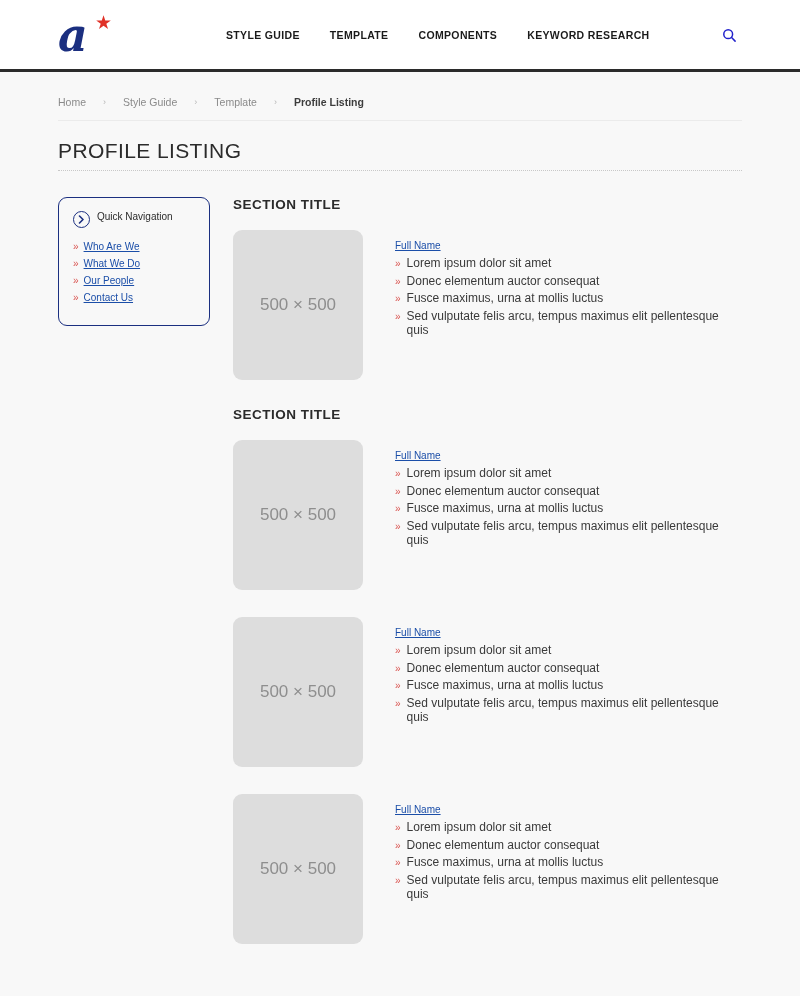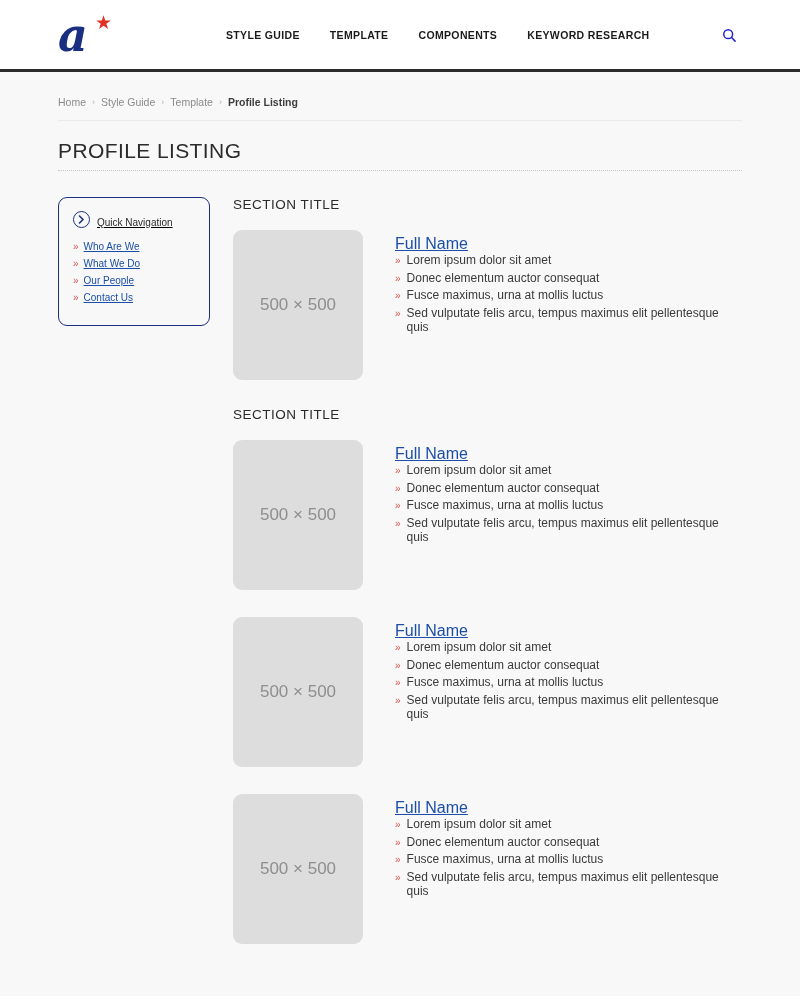--- a/index.html
+++ b/index.html
@@ -104,21 +104,21 @@
     height: 924px;
     padding: 0 58px;
   }
 
   .breadcrumb {
     padding-top: 24px;
     font-size: 10.5px;
     color: #8a8a8a;
     display: flex;
     align-items: center;
-    gap: 6px;
+    gap: 17px;
     border-bottom: 1px solid #ebebeb;
     padding-bottom: 12px;
   }
   .crumb { color: #8a8a8a; text-decoration: none; }
   .crumb.current { color: #3d3d3d; font-weight: 600; }
   .crumb-sep { color: #b6b6b6; font-size: 9px; }
 
   .page-title {
     font-size: 21px;
     color: #2b2b2b;
@@ -139,24 +139,23 @@
   .quick-nav {
     width: 152px;
     flex: none;
     border: 1.5px solid #1b2f80;
     border-radius: 9px;
     padding: 13px 14px 16px 14px;
     background: transparent;
   }
   .qn-head {
     display: flex;
-    align-items: flex-end;
+    align-items: flex-start;
     gap: 7px;
     margin-bottom: 13px;
-    text-decoration: underline;
   }
   .qn-circle {
     width: 17px; height: 17px;
     border: 1.3px solid #1b2f80;
     border-radius: 50%;
     display: flex; align-items: center; justify-content: center;
     flex: none;
   }
   .qn-title {
     font-size: 10px;
@@ -177,21 +176,21 @@
   }
 
   
   .main-col {
     flex: 1;
     margin-left: 23px;
   }
   .section-title {
     font-size: 13.5px;
     color: #2b2b2b;
-    font-weight: 400;
+    font-weight: 700;
     letter-spacing: 0.5px;
     margin: 0 0 18px 0;
   }
   .section + .section { margin-top: 24px; }
 
   .profile {
     display: flex;
     align-items: flex-start;
     margin-bottom: 27px;
   }
@@ -206,24 +205,25 @@
     justify-content: center;
     color: #8e8e8e;
     font-size: 17px;
     font-weight: 400;
   }
   .profile-info {
     margin-left: 32px;
     padding-top: 5px;
   }
   .profile-name {
-    font-size: 16px;
+    font-size: 10px;
     color: #1b4ea8;
     text-decoration: underline;
     display: inline-block;
+    margin-bottom: 5px;
   }
   .bullets { list-style: none; margin: 0; padding: 0; }
   .bullets li {
     display: flex;
     align-items: baseline;
     gap: 6px;
     margin-bottom: 3.5px;
   }
   .bullet-text { font-size: 12px; color: #3a3a3a; }
 </style>

